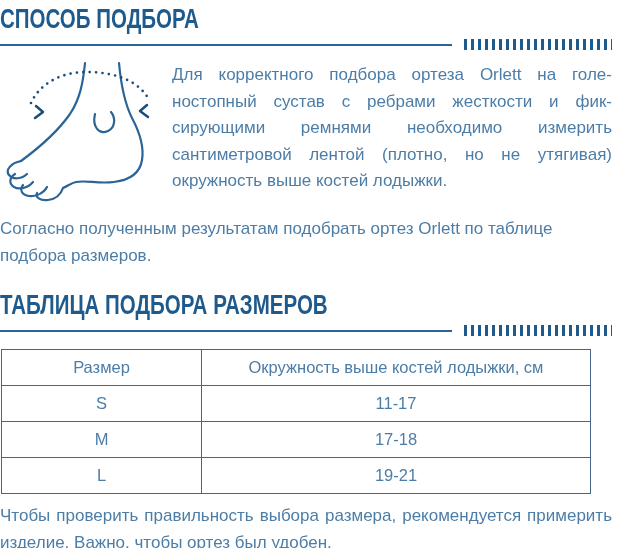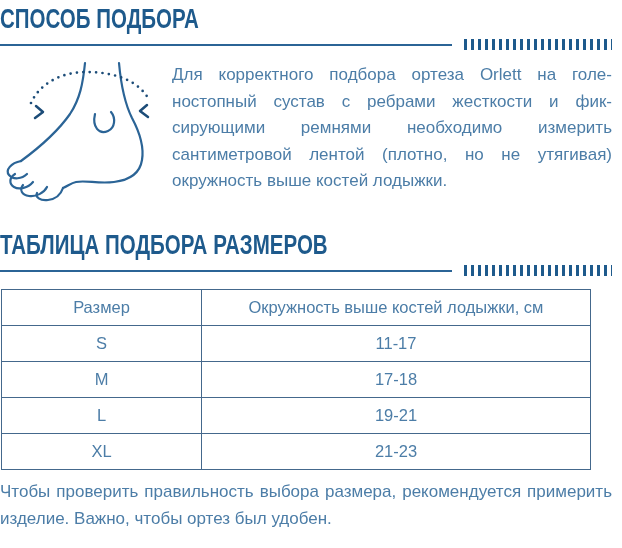--- a/index.html
+++ b/index.html
@@ -94,20 +94,21 @@
 
         <path class="dots" d="M 31 42 C 40 22 62 11 86 11 C 110 11 136 17 148 37"></path>
 
         <path class="chev" d="M 36 45 L 43 51 L 35 57"></path>
         <path class="chev" d="M 147 44 L 140 50 L 148 56"></path>
       </svg>
     </div>
     <p class="intro-text">Для корректного подбора ортеза Orlett на голе­ностопный сустав с ребрами жесткости и фик­сирующими ремнями необходимо измерить сантиметровой лентой (плотно, но не утягивая) окружность выше костей лодыжки.</p>
   </div>
 
+  <p class="note-text">Согласно полученным результатам подобрать ортез Orlett по таблице подбора размеров.</p>
 
   <div class="sec-head sec2">
     <span class="sec-title">ТАБЛИЦА ПОДБОРА РАЗМЕРОВ</span>
     <div class="rule-row">
       <div class="rule-line"></div>
       <div class="rule-ticks"></div>
     </div>
   </div>
 
   <table class="size-table">
@@ -121,22 +122,18 @@
       <td>11-17</td>
     </tr>
     <tr>
       <td>M</td>
       <td>17-18</td>
     </tr>
     <tr>
       <td>L</td>
       <td>19-21</td>
     </tr>
-    <tr>
-      <td>XL</td>
-      <td>21-23</td>
-    </tr>
   </tbody>
     </table>
 
   <p class="footer-text">Чтобы проверить правильность выбора размера, рекомендуется примерить изделие. Важно, чтобы ортез был удобен.</p>
 
 </div>
 
 </body></html>

